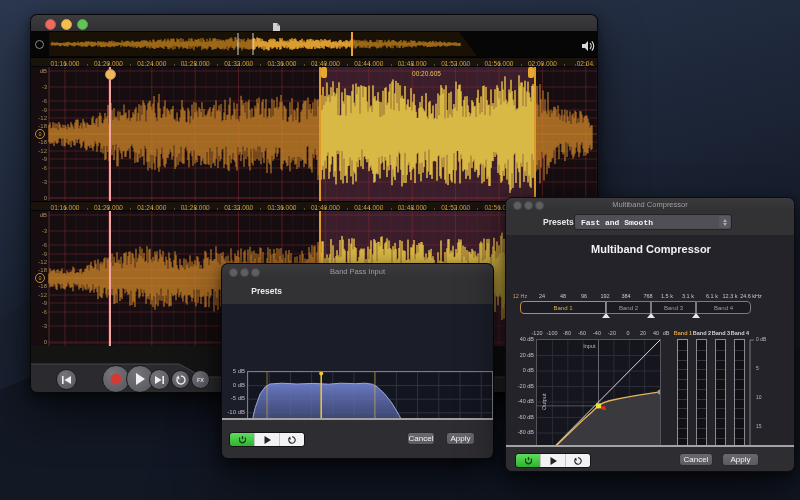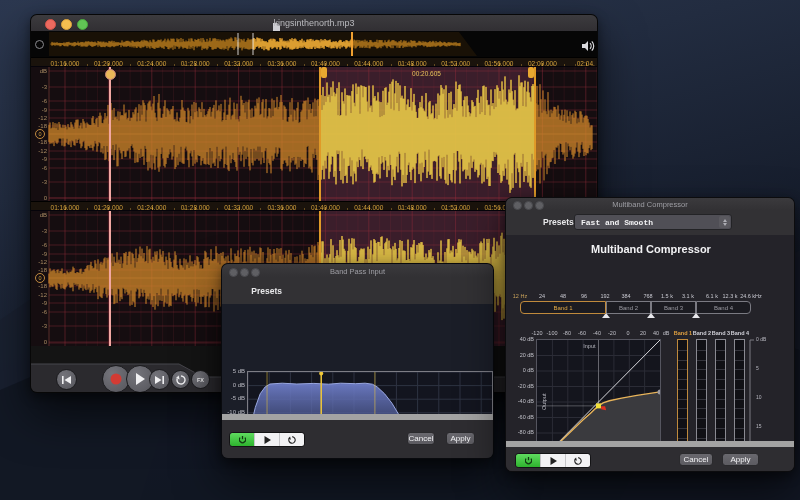--- a/index.html
+++ b/index.html
@@ -40,21 +40,21 @@
   
   .dlg-title{height:13px;background:linear-gradient(#3b3a3d,#323134);border-bottom:1px solid #1a1a1c;}
   .dlg-title .title{top:2.5px;font-size:7.5px;color:#9e9ea4;}
   .presets-row{position:absolute;left:0;right:0;background:#323134;}
   .presets-label{position:absolute;font-size:8.5px;font-weight:bold;color:#e8e8ea;}
   .select{position:absolute;border-radius:3px;border:1px solid #232326;box-sizing:border-box;}
   .select .val{position:absolute;left:6px;top:2px;font-size:8px;font-family:Liberation Mono, monospace;}
   .stepper{position:absolute;right:1px;top:1px;bottom:1px;width:11px;border-radius:2px;display:flex;flex-direction:column;align-items:center;justify-content:center;gap:1px;}
   .stepper i{border-left:2.5px solid transparent;border-right:2.5px solid transparent;display:block;}
   .stepper .up{border-bottom:3px solid #aeaeb4;} .stepper .dn{border-top:3px solid #aeaeb4;}
-  .footer{position:absolute;left:0;right:0;bottom:0;background:#2e2d31;border-top:6px solid #a3a3a3;}
+  .footer{position:absolute;left:0;right:0;bottom:0;background:#2e2d31;border-top:2px solid #a3a3a3;}
   .seg{position:absolute;display:flex;border-radius:3.5px;overflow:hidden;border:1px solid #131315;}
   .seg > div{width:24px;display:flex;align-items:center;justify-content:center;}
   .seg .pwr{background:linear-gradient(#5fdb5f,#2eb42e);}
   .seg .wht{background:#f2f2f4;border-left:1px solid #c5c5c8;}
   .dlg-btn{position:absolute;background:linear-gradient(#69686e,#5c5b61);border:1px solid #2a2a2d;border-radius:3.5px;color:#f2f2f4;font-size:8px;text-align:center;box-sizing:border-box;}
   
   #bp-win{left:221px;top:263px;width:273px;height:196px;background:#1b1e28;}
   #bp-panel{position:absolute;left:0;top:40px;width:273px;height:118px;background:#1b1e28;}
   #bp-plot{position:absolute;left:25px;top:67px;width:244px;height:68px;background:#13151f;border:1px solid #7d7d85;box-sizing:content-box;}
   .bp-title{position:absolute;left:0;right:0;top:47px;text-align:center;font-size:10.5px;font-weight:bold;color:#f0f0f2;}
@@ -84,21 +84,20 @@
     <div class="titlebar" id="main-title">
       <span class="tl" style="left:14px;background:#ed6a5f;border:1px solid #d2544a;"></span>
       <span class="tl" style="left:30px;background:#f4bf50;border:1px solid #dba33c;"></span>
       <span class="tl" style="left:46px;background:#61c555;border:1px solid #4aa83f;"></span>
       <span class="lbl" style="left:242px;top:3px;">
         <svg width="7" height="9">
             <path d="M0,0 h4 l3,3 v6 h-7 z" fill="#cfcfd4"></path>
             <path d="M4,0 l3,3 h-3 z" fill="#9a9aa0"></path>
           </svg>
       </span>
-      <span class="title">kingsinthenorth.mp3</span>
     </div>
 
     <div class="overview">
       <span class="ov-circle"></span>
       <div class="ov-wave-wrap">
         <svg id="ov-wave" width="428" height="24">
             <path d="M2,11.5V12.6M3,9.9V13.7M4,10.6V13.2M5,10.7V12.9M6,10.5V13.8M7,11.0V12.8M8,10.1V13.4M9,11.1V13.2M10,10.9V13.5M11,10.9V14.3M12,11.0V14.1M13,11.1V12.8M14,11.1V13.1M15,10.4V14.0M16,11.3V14.3M17,10.4V13.7M18,10.1V14.4M19,10.2V14.3M20,9.8V12.7M21,11.0V13.3M22,10.6V12.7M23,11.2V14.1M24,10.6V13.5M25,10.4V14.5M26,10.0V14.0M27,10.7V13.4M28,11.1V12.9M29,9.5V13.3M30,10.9V14.0M31,10.6V12.8M32,9.9V14.6M33,10.2V14.4M34,9.9V14.6M35,11.1V13.8M36,9.9V14.6M37,9.2V14.5M38,10.0V14.8M39,9.2V13.9M40,9.5V12.7M41,10.1V13.5M42,9.7V14.0M43,9.6V14.9M44,10.0V14.6M45,10.3V14.2M46,9.6V14.0M47,10.5V13.3M48,11.2V12.8M49,9.0V14.7M50,9.7V12.8M51,9.8V14.2M52,9.5V15.1M53,10.5V15.1M54,9.6V14.7M55,9.7V14.8M56,10.9V15.2M57,9.9V14.2M58,10.8V13.8M59,10.7V14.8M60,9.0V14.7M61,9.5V15.3M62,9.6V14.7M63,8.7V14.1M64,10.6V14.3M65,9.1V15.1M66,10.6V14.3M67,9.9V14.2M68,10.7V13.5M69,10.0V14.1M70,10.7V12.9M71,10.6V13.0M72,10.8V15.2M73,8.4V13.1M74,10.6V14.0M75,9.7V14.9M76,10.1V13.9M77,8.9V14.9M78,8.9V14.4M79,8.8V14.1M80,9.5V13.8M81,9.6V15.1M82,10.8V13.7M83,8.7V15.3M84,8.8V14.2M85,10.0V15.6M86,10.3V14.0M87,9.6V15.5M88,9.8V16.0M89,9.3V14.4M90,9.9V14.7M91,10.0V15.8M92,9.1V16.2M93,8.2V14.7M94,9.5V15.4M95,7.8V14.9M96,8.7V13.7M97,8.5V14.4M98,8.8V16.1M99,9.5V14.2M100,10.5V15.5M101,8.2V16.6M102,9.7V14.1M103,10.6V15.8M104,7.4V16.1M105,7.7V16.8M106,9.9V16.9M107,9.7V15.3M108,9.2V16.0M109,7.8V15.7M110,7.9V15.7M111,8.4V14.4M112,7.4V15.2M113,10.1V16.2M114,8.8V15.6M115,8.4V17.0M116,6.7V14.0M117,10.2V14.6M118,8.4V15.0M119,6.7V17.0M120,8.3V17.3M121,9.4V15.6M122,6.5V16.4M123,7.0V14.9M124,6.5V17.8M125,6.8V13.5M126,9.8V16.9M127,10.0V13.9M128,6.4V14.7M129,7.8V14.7M130,6.9V16.8M131,10.2V15.5M132,6.0V13.9M133,10.1V15.2M134,6.9V16.7M135,9.2V15.8M136,10.0V15.7M137,8.5V16.0M138,9.7V17.1M139,9.1V16.7M140,6.6V13.7M141,9.6V16.9M142,6.3V14.9M143,6.5V16.5M144,8.9V14.0M145,9.9V18.2M146,7.2V14.8M147,8.0V13.9M148,8.0V15.6M149,6.8V14.3M150,6.9V14.4M151,9.3V14.5M152,6.2V13.7M153,10.3V18.1M154,6.0V15.9M155,7.7V17.0M156,9.6V16.1M157,10.0V16.5M158,6.9V17.7M159,10.1V16.4M160,8.6V13.9M161,5.9V14.9M162,9.6V15.0M163,8.7V17.5M164,6.4V17.8M165,6.6V17.1M166,6.1V16.7M167,6.9V17.0M168,8.8V15.6M169,7.1V15.2M170,9.2V16.1M171,7.4V17.0M172,8.2V17.2M173,9.1V17.3M174,7.8V15.8M175,8.4V17.7M176,9.7V16.4M177,7.6V17.0M178,7.2V14.1M179,8.2V18.4M180,6.7V16.3M181,6.8V15.3M182,5.4V14.0M183,6.5V15.9M184,9.2V16.2M185,9.2V18.0M186,5.2V16.4M187,5.5V14.5M188,7.9V14.6M189,10.1V17.3M190,6.4V14.8M191,10.3V16.1M192,7.0V15.3M193,7.6V18.4M194,8.8V16.5M195,6.8V15.2M196,9.8V16.9M197,9.7V16.4M198,8.1V17.0M199,6.2V17.4M200,7.5V17.5M201,7.7V17.4M202,7.3V16.7M203,7.4V17.0M204,6.6V17.2M205,6.0V17.9M206,7.0V16.8M207,9.6V14.9M208,5.5V14.6M209,5.9V13.8M210,6.7V16.2M211,6.3V15.0M212,9.5V15.2M213,6.9V16.8M214,8.8V14.2M215,8.9V18.2M216,9.9V14.4M217,9.1V17.2M218,10.4V17.1M219,10.4V18.3M220,7.9V18.3M221,7.4V15.5M222,6.7V14.9M223,8.6V16.8M224,6.7V16.2M225,6.9V15.4M226,7.5V14.8M227,10.1V15.5M228,9.3V17.2M229,9.6V15.1M230,10.0V15.2M231,6.0V17.7M232,7.7V17.0M233,6.4V13.6M234,9.5V14.5M235,8.6V15.7M236,9.8V15.6M237,8.8V13.6M238,10.5V16.4M239,8.6V14.9M240,10.3V15.5M241,7.1V17.4M242,8.1V16.7M243,6.2V17.7M244,9.1V17.3M245,7.0V16.9M246,6.5V16.5M247,7.5V14.8M248,9.3V16.9M249,9.1V16.7M250,10.3V15.9M251,8.1V14.4M252,8.7V16.2M253,6.8V14.7M254,10.6V15.8M255,8.6V13.6M256,10.4V15.0M257,9.9V16.1M258,7.7V16.6M259,7.5V16.5M260,8.6V17.1M261,7.0V15.4M262,6.9V17.0M263,9.3V16.9M264,7.6V15.3M265,9.1V14.4M266,8.8V17.0M267,7.9V14.6M268,7.8V16.2M269,8.3V16.0M270,8.4V16.4M271,10.4V16.3M272,7.2V13.9M273,9.2V16.1M274,7.8V15.2M275,9.1V16.8M276,7.0V13.8M277,8.3V14.1M278,8.6V15.0M279,8.7V14.8M280,8.2V15.5M281,7.6V13.6M282,10.0V16.4M283,10.5V16.3M284,9.6V15.6M285,9.5V16.2M286,10.0V13.8M287,9.1V15.5M288,10.4V16.8M289,10.5V15.5M290,8.9V13.9M291,7.9V16.6M292,8.3V13.3M293,10.1V15.3M294,10.0V14.3M295,9.2V13.8M296,10.4V14.9M297,8.3V16.6M298,8.4V15.6M299,9.1V14.5M300,10.5V14.3M301,8.8V15.4M302,7.6V13.5M303,9.9V13.4M304,9.1V15.7M305,7.5V13.5M306,8.1V16.5M307,9.2V16.3M308,7.9V14.8M309,10.6V14.0M310,8.0V13.7M311,9.6V15.9M312,8.5V14.6M313,9.1V15.9M314,8.4V15.5M315,9.8V13.8M316,7.6V16.0M317,9.6V14.9M318,8.7V16.0M319,10.5V13.3M320,10.0V16.2M321,8.0V16.4M322,8.2V14.7M323,9.8V14.4M324,10.6V14.7M325,10.2V13.5M326,9.7V14.9M327,10.0V15.3M328,7.7V16.5M329,10.6V16.2M330,8.1V15.5M331,8.0V14.6M332,8.3V16.2M333,8.1V14.2M334,10.4V14.5M335,10.7V13.2M336,8.3V13.4M337,10.2V14.5M338,10.1V16.2M339,8.6V14.3M340,7.7V14.1M341,10.1V15.0M342,9.3V16.2M343,8.3V13.2M344,8.1V16.2M345,8.3V13.1M346,9.4V13.8M347,9.3V13.3M348,10.4V15.7M349,10.5V13.5M350,9.2V15.9M351,9.5V15.9M352,8.0V14.1M353,10.9V13.2M354,9.5V16.0M355,8.3V14.5M356,9.4V15.2M357,8.7V14.2M358,10.8V15.0M359,10.5V13.4M360,9.6V14.7M361,11.0V13.7M362,8.1V14.7M363,8.8V15.5M364,9.1V14.2M365,8.6V14.3M366,8.9V14.1M367,10.8V15.2M368,10.7V13.3M369,10.5V13.6M370,8.9V13.0M371,9.6V13.8M372,9.6V13.2M373,10.9V13.0M374,9.2V13.6M375,10.4V14.6M376,9.6V13.6M377,9.9V13.9M378,10.7V15.2M379,10.4V14.8M380,10.0V14.5M381,9.0V15.0M382,10.4V14.7M383,9.8V14.4M384,8.8V14.7M385,9.7V13.7M386,11.2V14.7M387,9.1V14.7M388,10.6V14.1M389,10.1V13.4M390,10.4V13.7M391,9.1V14.8M392,10.0V14.4M393,10.5V14.0M394,11.1V13.1M395,9.8V13.4M396,10.1V14.2M397,10.9V14.2M398,11.3V14.6M399,10.3V13.4M400,10.2V14.1M401,10.6V13.9M402,10.5V13.0M403,10.7V13.5M404,11.2V13.0M405,10.3V13.9M406,10.8V12.8M407,10.1V14.2M408,11.2V13.5M409,11.2V13.8M410,11.2V13.9M411,10.8V14.2" stroke="#c8861e" stroke-width="1"></path>
             <clipPath id="ov-clip">
               <rect x="204" y="0" width="99" height="24"></rect>
             </clipPath>

